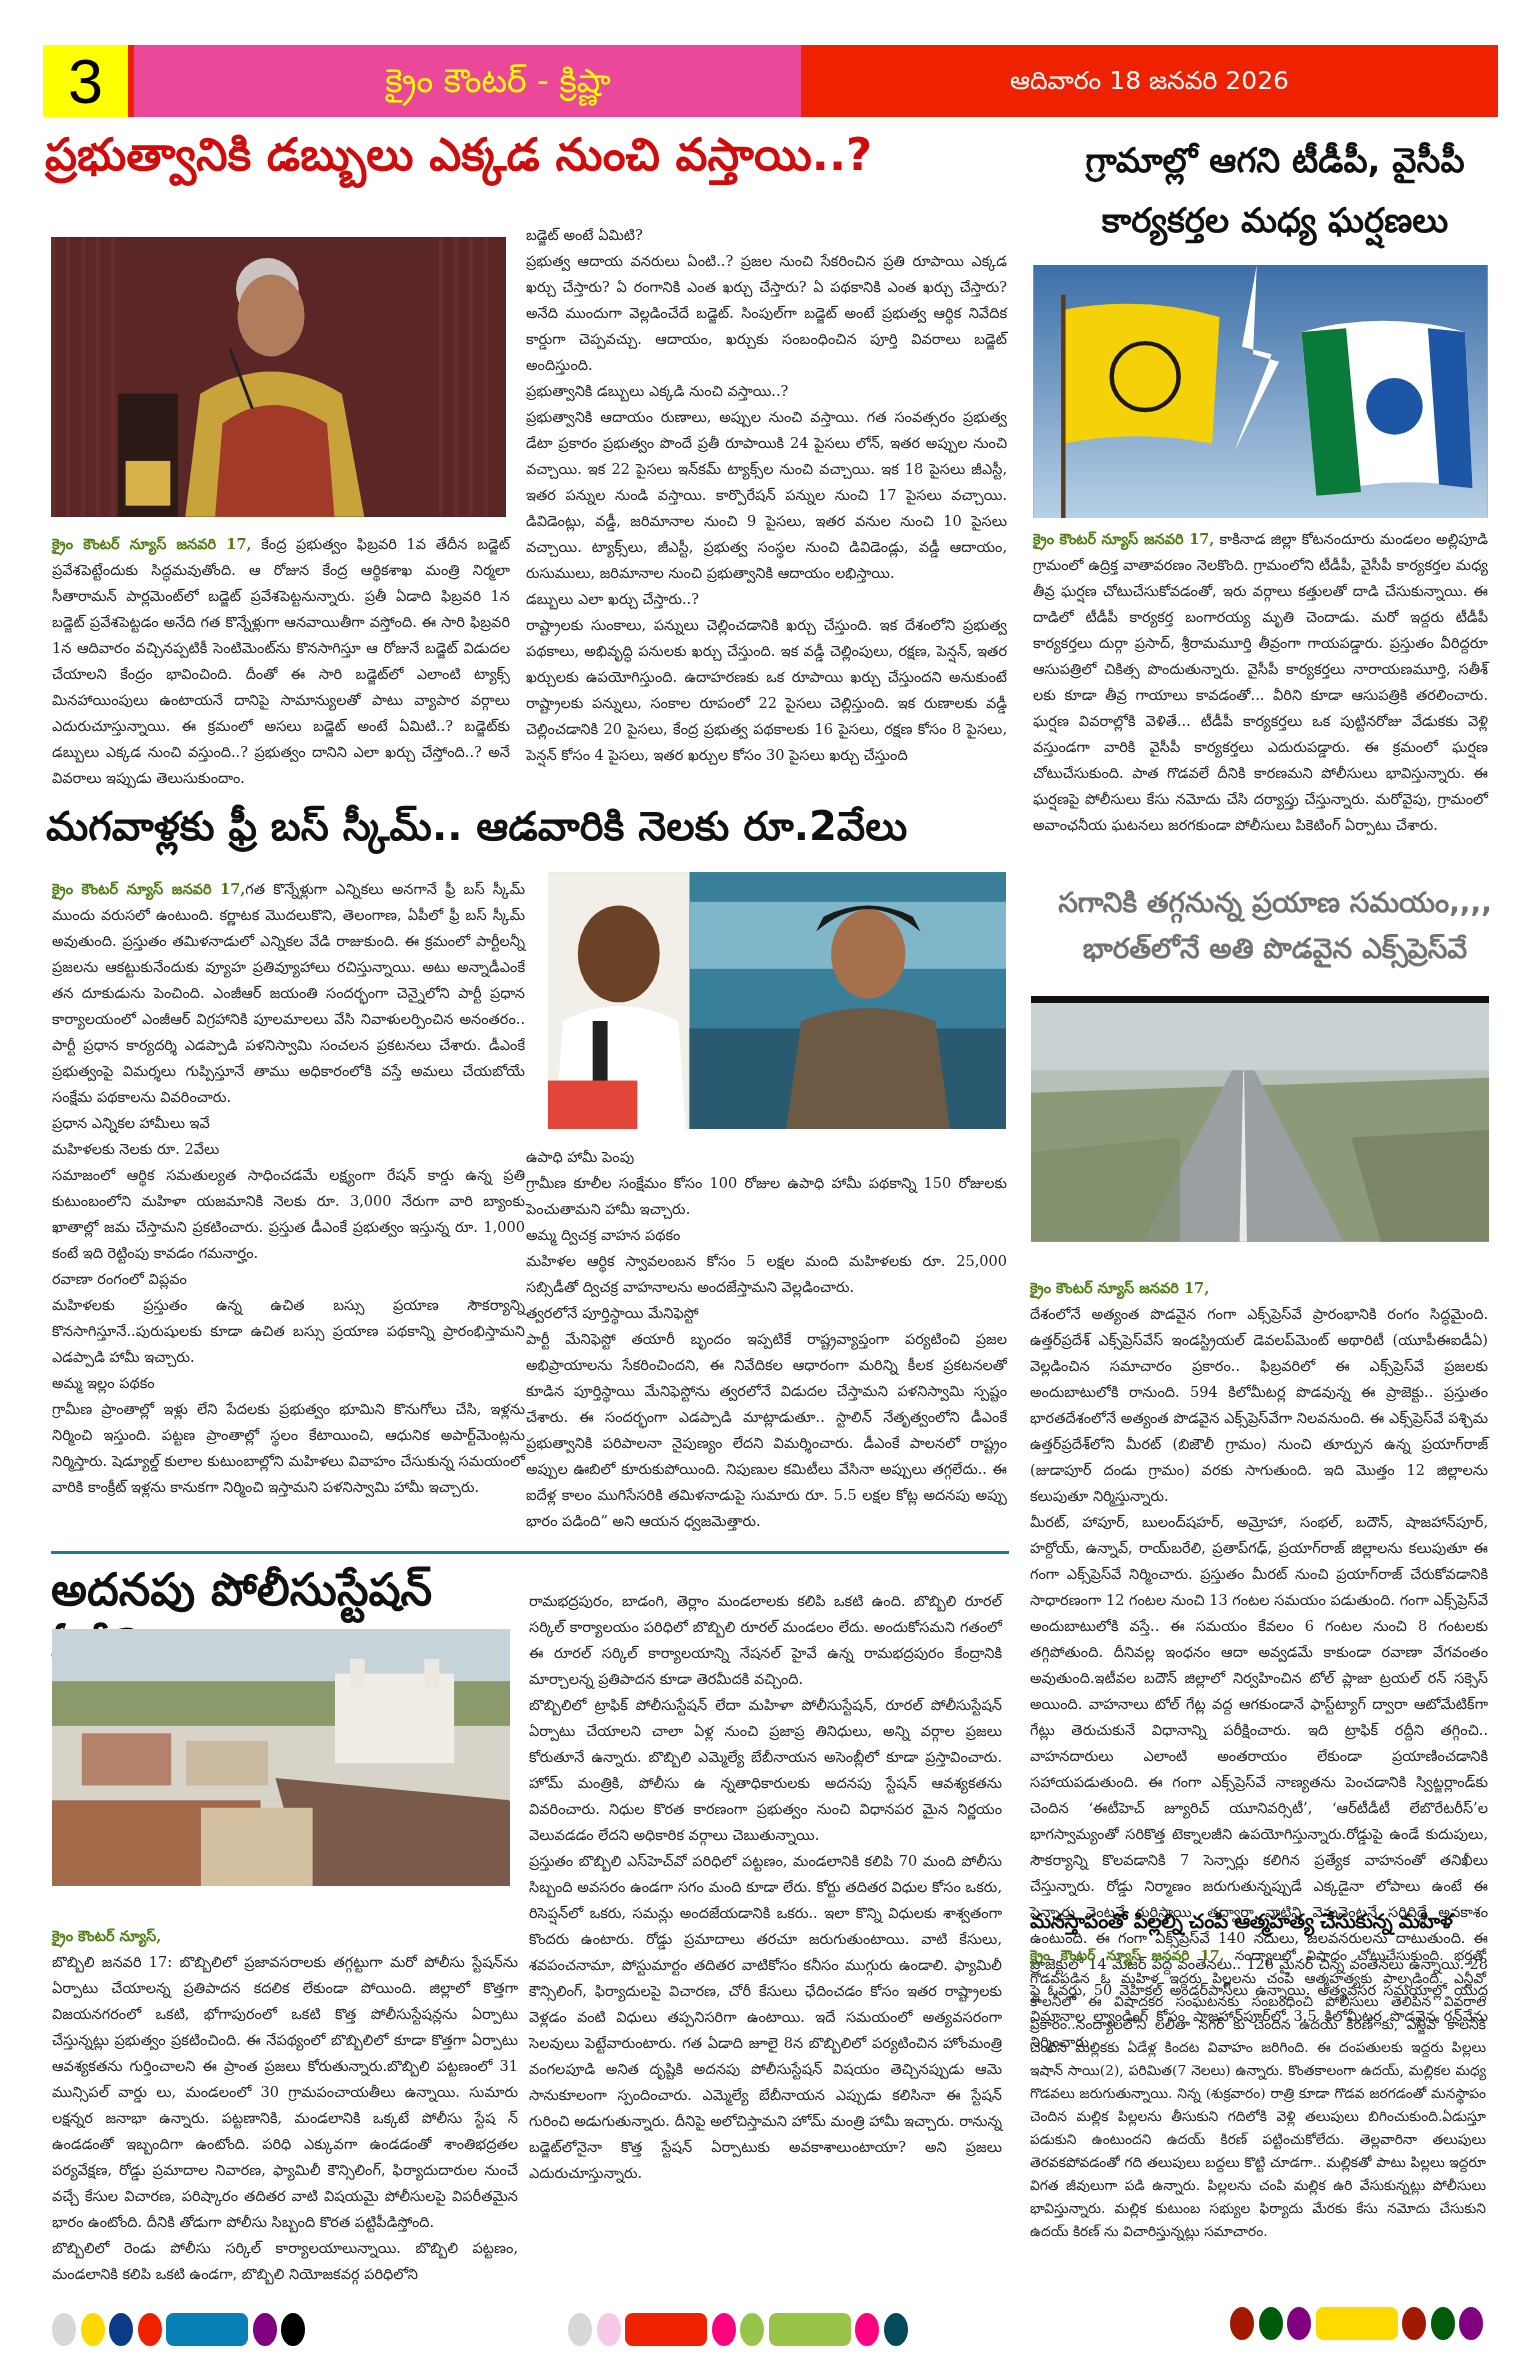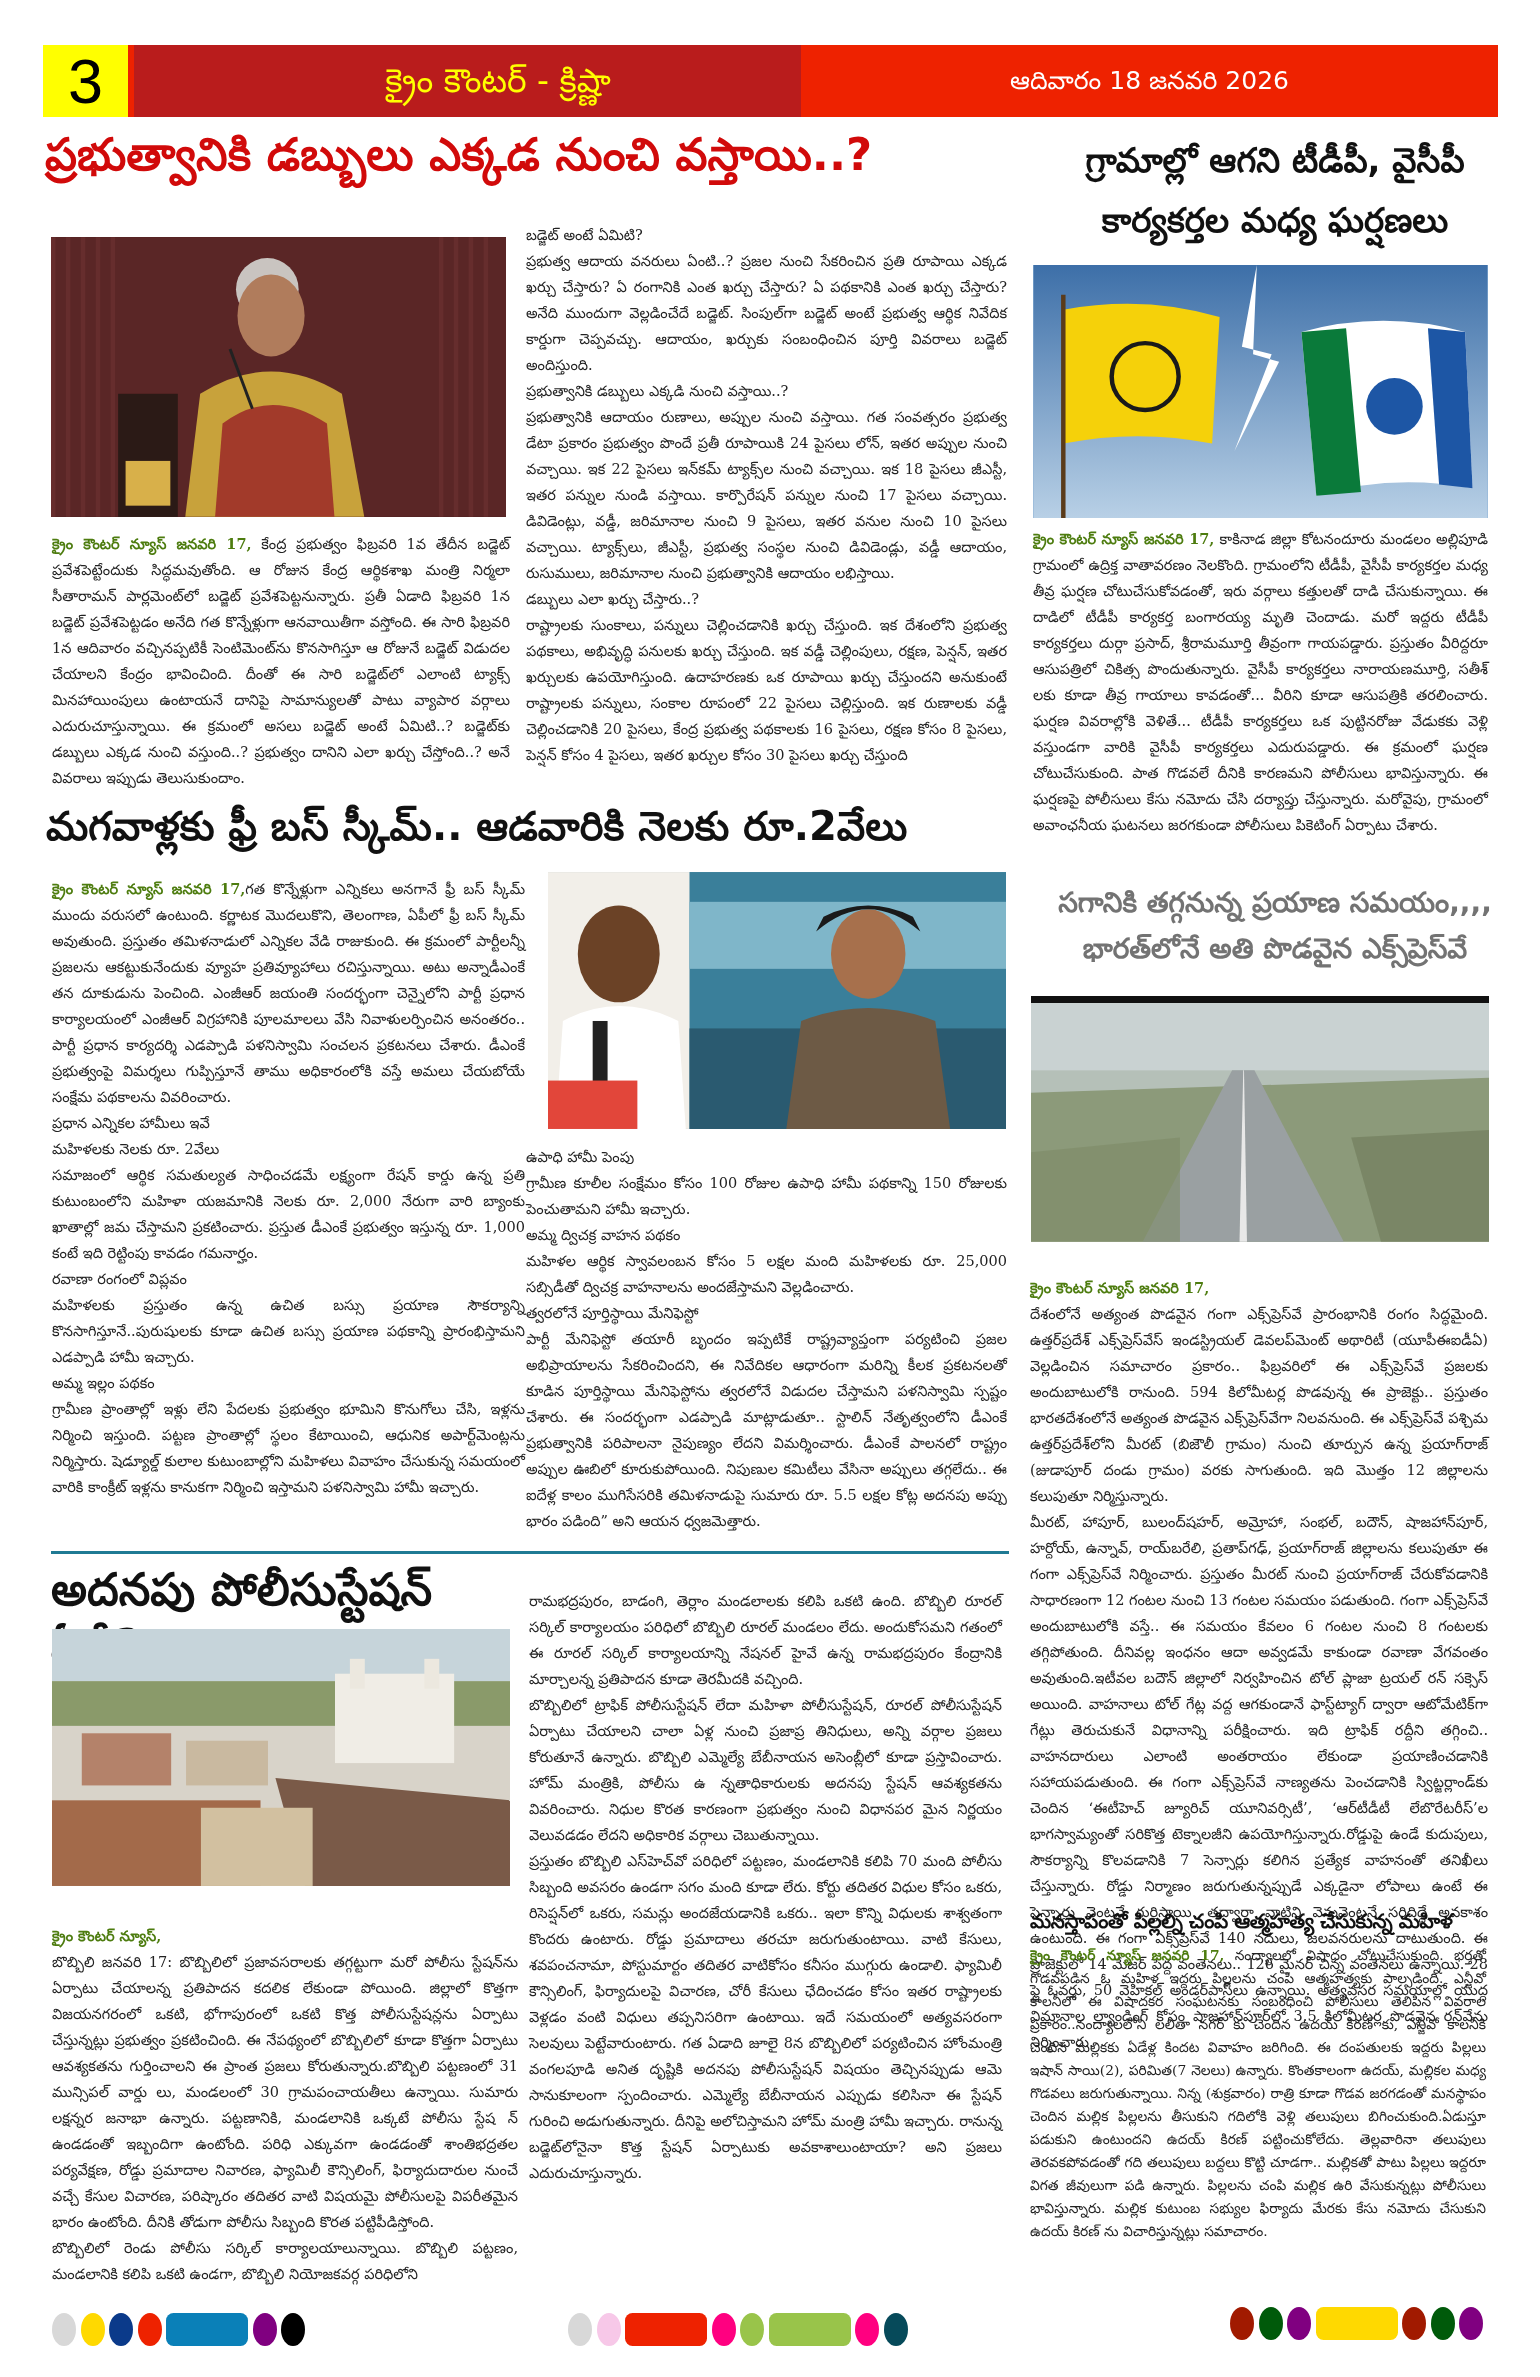--- a/index.html
+++ b/index.html
@@ -3,21 +3,21 @@
 <meta charset="utf-8">
 <style>
   * { box-sizing: border-box; margin: 0; padding: 0; }
   html, body { width: 1541px; height: 2377px; background: #ffffff; overflow: hidden; }
   body { position: relative; font-family: "DejaVu Serif", serif; color: #1a1a1a; }
   .abs { position: absolute; }
 
   
   .mast-num { left: 43px; top: 45px; width: 85px; height: 72px; background: #ffff00; color: #000; font-family: "Liberation Sans", sans-serif; font-size: 63px; line-height: 72px; text-align: center; }
   .mast-sep { left: 128px; top: 45px; width: 6px; height: 72px; background: #ee2200; }
-  .mast-blue { left: 134px; top: 45px; width: 728px; height: 72px; background: #b91c1c; color: #ffff00; font-family: "DejaVu Sans", sans-serif; font-size: 33px; line-height: 72px; text-align: center; }
+  .mast-blue { left: 134px; top: 45px; width: 728px; height: 72px; background: #ec4899; color: #ffff00; font-family: "DejaVu Sans", sans-serif; font-size: 33px; line-height: 72px; text-align: center; }
   .mast-red { left: 801px; top: 45px; width: 697px; height: 72px; background: #ee2200; color: #ffffff; font-family: "DejaVu Sans", sans-serif; font-size: 25px; line-height: 72px; text-align: center; }
 
   .hl { font-family: "DejaVu Sans", sans-serif; font-weight: bold; line-height: 1.25; }
   .hl-red { color: #d10a0a; }
   .hl-black { color: #111; }
   .hl-brown { color: #737373; }
 
   .body-text { font-size: 14.5px; line-height: 26px; text-align: justify; color: #222; }
   .body-text p { margin: 0; }
   .dl { color: #4d7c0f; font-weight: bold; }
@@ -106,21 +106,21 @@
   <span class="dl">క్రైం కౌంటర్ న్యూస్ జనవరి 17,</span>
   <span>కాకినాడ జిల్లా కోటనందూరు మండలం అల్లిపూడి గ్రామంలో ఉద్రిక్త వాతావరణం నెలకొంది. గ్రామంలోని టీడీపీ, వైసీపీ కార్యకర్తల మధ్య తీవ్ర ఘర్షణ చోటుచేసుకోవడంతో, ఇరు వర్గాలు కత్తులతో దాడి చేసుకున్నాయి. ఈ దాడిలో టీడీపీ కార్యకర్త బంగారయ్య మృతి చెందాడు. మరో ఇద్దరు టీడీపీ కార్యకర్తలు దుర్గా ప్రసాద్, శ్రీరామమూర్తి తీవ్రంగా గాయపడ్డారు. ప్రస్తుతం వీరిద్దరూ ఆసుపత్రిలో చికిత్స పొందుతున్నారు. వైసీపీ కార్యకర్తలు నారాయణమూర్తి, సతీశ్ లకు కూడా తీవ్ర గాయాలు కావడంతో... వీరిని కూడా ఆసుపత్రికి తరలించారు. ఘర్షణ వివరాల్లోకి వెళితే... టీడీపీ కార్యకర్తలు ఒక పుట్టినరోజు వేడుకకు వెళ్లి వస్తుండగా వారికి వైసీపీ కార్యకర్తలు ఎదురుపడ్డారు. ఈ క్రమంలో ఘర్షణ చోటుచేసుకుంది. పాత గొడవలే దీనికి కారణమని పోలీసులు భావిస్తున్నారు. ఈ ఘర్షణపై పోలీసులు కేసు నమోదు చేసి దర్యాప్తు చేస్తున్నారు. మరోవైపు, గ్రామంలో అవాంఛనీయ ఘటనలు జరగకుండా పోలీసులు పికెటింగ్ ఏర్పాటు చేశారు.</span>
 </div>
 
 <div class="abs hl hl-black" style="left:46px; top:801px; width:969px; font-size:40px;">మగవాళ్లకు ఫ్రీ బస్ స్కీమ్.. ఆడవారికి నెలకు రూ.2వేలు</div>
 
 <div class="abs body-text" style="left:52px; top:876px; width:473px;">
   <p><span class="dl">క్రైం కౌంటర్ న్యూస్ జనవరి 17,</span><span>గత కొన్నేళ్లుగా ఎన్నికలు అనగానే ఫ్రీ బస్ స్కీమ్ ముందు వరుసలో ఉంటుంది. కర్ణాటక మొదలుకొని, తెలంగాణ, ఏపీలో ఫ్రీ బస్ స్కీమ్ అవుతుంది. ప్రస్తుతం తమిళనాడులో ఎన్నికల వేడి రాజుకుంది. ఈ క్రమంలో పార్టీలన్నీ ప్రజలను ఆకట్టుకునేందుకు వ్యూహ ప్రతివ్యూహాలు రచిస్తున్నాయి. అటు అన్నాడీఎంకే తన దూకుడును పెంచింది. ఎంజీఆర్ జయంతి సందర్భంగా చెన్నైలోని పార్టీ ప్రధాన కార్యాలయంలో ఎంజీఆర్ విగ్రహానికి పూలమాలలు వేసి నివాళులర్పించిన అనంతరం.. పార్టీ ప్రధాన కార్యదర్శి ఎడప్పాడి పళనిస్వామి సంచలన ప్రకటనలు చేశారు. డీఎంకే ప్రభుత్వంపై విమర్శలు గుప్పిస్తూనే తాము అధికారంలోకి వస్తే అమలు చేయబోయే సంక్షేమ పథకాలను వివరించారు.</span></p>
   <p>ప్రధాన ఎన్నికల హామీలు ఇవే</p>
   <p>మహిళలకు నెలకు రూ. 2వేలు</p>
-  <p>సమాజంలో ఆర్థిక సమతుల్యత సాధించడమే లక్ష్యంగా రేషన్ కార్డు ఉన్న ప్రతి కుటుంబంలోని మహిళా యజమానికి నెలకు రూ. 2,000 నేరుగా వారి బ్యాంకు ఖాతాల్లో జమ చేస్తామని ప్రకటించారు. ప్రస్తుత డీఎంకే ప్రభుత్వం ఇస్తున్న రూ. 1,000 కంటే ఇది రెట్టింపు కావడం గమనార్హం.</p>
+  <p>సమాజంలో ఆర్థిక సమతుల్యత సాధించడమే లక్ష్యంగా రేషన్ కార్డు ఉన్న ప్రతి కుటుంబంలోని మహిళా యజమానికి నెలకు రూ. 3,000 నేరుగా వారి బ్యాంకు ఖాతాల్లో జమ చేస్తామని ప్రకటించారు. ప్రస్తుత డీఎంకే ప్రభుత్వం ఇస్తున్న రూ. 1,000 కంటే ఇది రెట్టింపు కావడం గమనార్హం.</p>
   <p>రవాణా రంగంలో విప్లవం</p>
   <p>మహిళలకు ప్రస్తుతం ఉన్న ఉచిత బస్సు ప్రయాణ సౌకర్యాన్ని కొనసాగిస్తూనే..పురుషులకు కూడా ఉచిత బస్సు ప్రయాణ పథకాన్ని ప్రారంభిస్తామని ఎడప్పాడి హామీ ఇచ్చారు.</p>
   <p>అమ్మ ఇల్లం పథకం</p>
   <p>గ్రామీణ ప్రాంతాల్లో ఇళ్లు లేని పేదలకు ప్రభుత్వం భూమిని కొనుగోలు చేసి, ఇళ్లను నిర్మించి ఇస్తుంది. పట్టణ ప్రాంతాల్లో స్థలం కేటాయించి, ఆధునిక అపార్ట్‌మెంట్లను నిర్మిస్తారు. షెడ్యూల్డ్ కులాల కుటుంబాల్లోని మహిళలు వివాహం చేసుకున్న సమయంలో వారికి కాంక్రీట్ ఇళ్లను కానుకగా నిర్మించి ఇస్తామని పళనిస్వామి హామీ ఇచ్చారు.</p>
 </div>
 
 <div class="abs photo" style="left:548px; top:872px; width:458px; height:257px; background:#2e6f8c;">
   <svg width="458" height="257" viewBox="0 0 615 345">
     <rect width="615" height="345" fill="#f2efe9"></rect>
     <rect x="190" y="0" width="425" height="345" fill="#3a7f9a"></rect>

